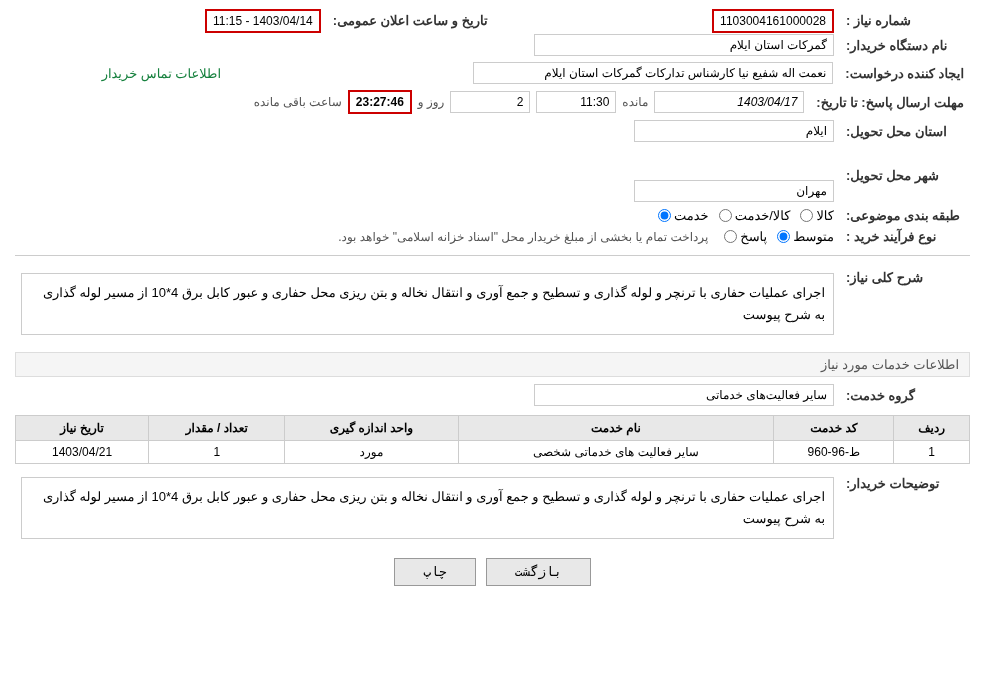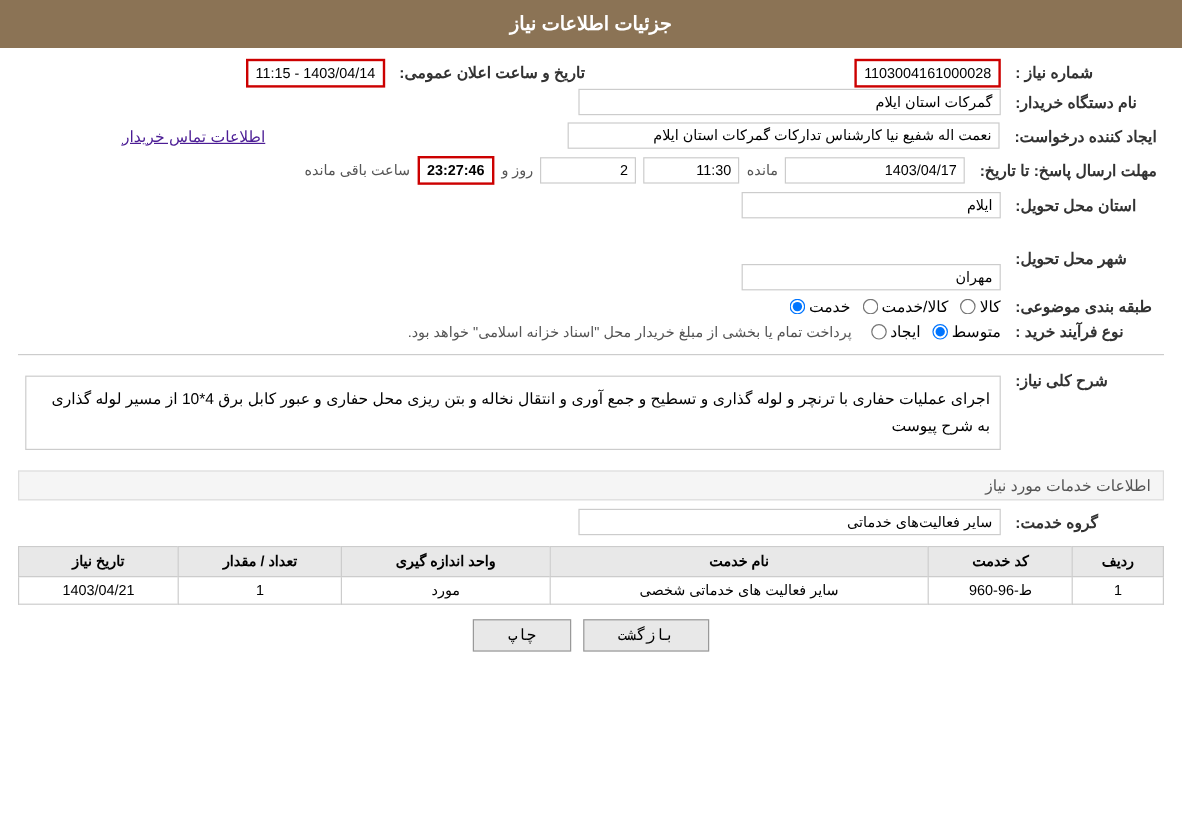--- a/index.html
+++ b/index.html
@@ -46,34 +46,33 @@
       text-align: right;
     }
     .input-box {
       border: 1px solid #ccc;
       background: #fff;
       padding: 3px 6px;
       font-size: 12px;
       font-family: Tahoma, Arial, sans-serif;
       direction: rtl;
     }
-    .input-wide { width: 352px; }
-    .input-medium { width: 216px; }
+    .input-wide { width: 300px; }
+    .input-medium { width: 200px; }
     .input-xsmall { width: 80px; }
-    .input-date { width: 150px; }
+    .input-date { width: 150px; font-style: italic; }
     .red-box {
       border: 2px solid #cc0000;
       padding: 3px 6px;
       font-size: 12px;
       background: #fff;
       direction: rtl;
     }
     .link-blue {
-      color: #4c1d95;
-      text-decoration: underline;
+      color: #15803d;
       cursor: pointer;
     }
     .radio-group {
       display: inline-flex;
       gap: 10px;
       direction: rtl;
     }
     .radio-item {
       display: flex;
       align-items: center;
@@ -160,23 +159,20 @@
       color: #555;
       font-size: 12px;
       text-align: right;
     }
   </style>
 </head>
 <body>
 
 <div class="page-wrapper">
 
-  <div class="page-header">
-    <span>جزئیات اطلاعات نیاز</span>
-  </div>
 
   <div class="content">
 
     <table class="form-table">
       <tbody>
           <tr>
         <td class="label-cell">شماره نیاز :</td>
         <td class="value-cell">
           <span class="red-box">1103004161000028</span>
         </td>
@@ -285,21 +281,21 @@
           <tr>
         <td class="label-cell">نوع فرآیند خرید :</td>
         <td class="value-cell">
           <div class="inline-row">
             <div class="radio-group">
               <label class="radio-item">
                 <span>متوسط</span>
                 <input type="radio" name="process" value="medium" checked="" style="">
               </label>
               <label class="radio-item">
-                <span>ایجاد</span>
+                <span>پاسخ</span>
                 <input type="radio" name="process" value="partial" style="">
               </label>
             </div>
             <span class="note-text" style="margin-right:10px;">پرداخت تمام یا بخشی از مبلغ خریدار محل "اسناد خزانه اسلامی" خواهد بود.</span>
           </div>
         </td>
       </tr>
     </tbody>
       </table>
 
@@ -349,20 +345,32 @@
             <td>1</td>
             <td>ط-96-960</td>
             <td>سایر فعالیت های خدماتی شخصی</td>
             <td>مورد</td>
             <td>1</td>
             <td>1403/04/21</td>
           </tr>
         </tbody>
     </table>
 
+    <table class="form-table">
+      <tbody>
+          <tr>
+        <td class="label-cell" style="vertical-align:top;padding-top:6px;">توضیحات خریدار:</td>
+        <td class="value-cell">
+          <div class="buyer-desc-box">
+            <span>اجرای عملیات حفاری با ترنچر و لوله گذاری و تسطیح و جمع آوری و انتقال نخاله و بتن ریزی محل حفاری و عبور کابل برق 4*10 از مسیر لوله گذاری به شرح پیوست</span>
+          </div>
+        </td>
+      </tr>
+    </tbody>
+      </table>
 
     <div class="btn-row">
       <button class="btn btn-back">بازگشت</button>
       <button class="btn btn-print">چاپ</button>
     </div>
 
   </div>
 </div>
 
 </body></html>

